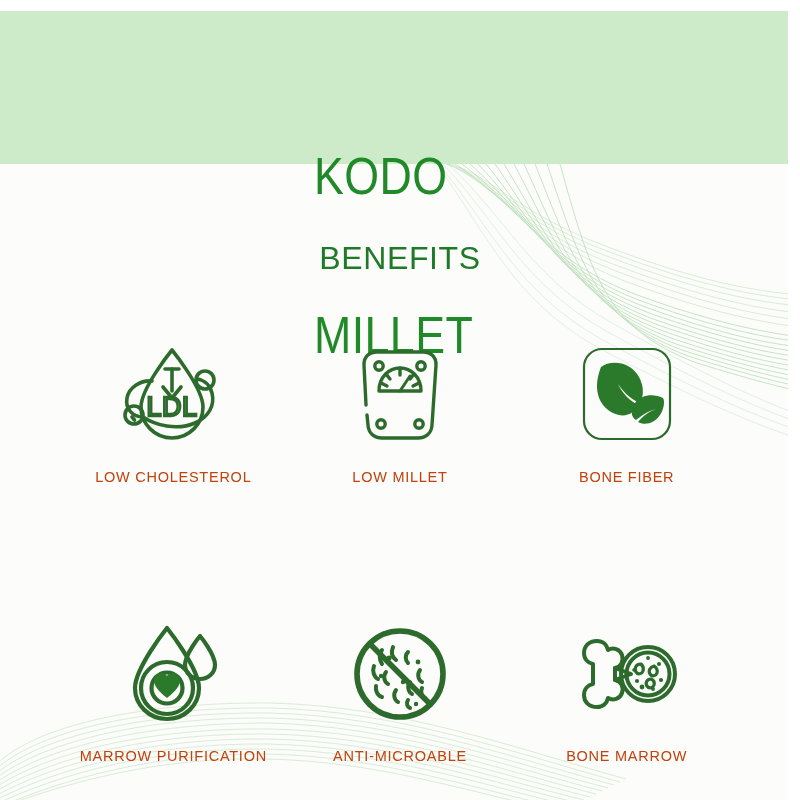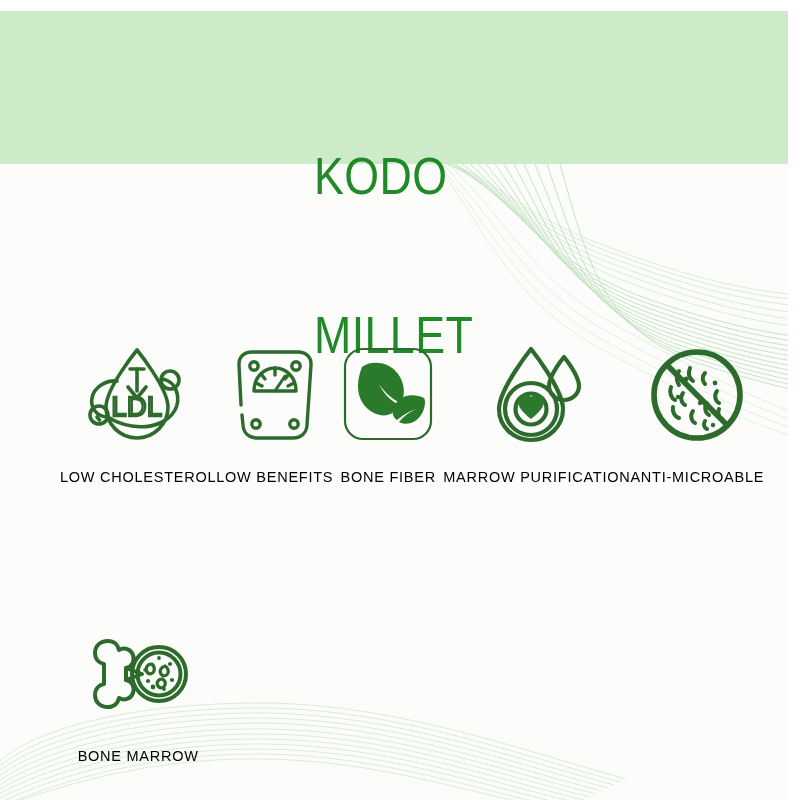--- a/index.html
+++ b/index.html
@@ -70,39 +70,39 @@
   }
 
   
   .grid {
     position: absolute;
     left: 60px;
     top: 330px;
     width: 680px;
     z-index: 4;
     display: grid;
-    grid-template-columns: repeat(5, 1fr);
+    grid-template-columns: repeat(3, 1fr);
     grid-row-gap: 135px;
   }
   .cell {
     display: flex;
     flex-direction: column;
     align-items: center;
   }
   .icon-box {
     width: 110px;
     height: 108px;
     display: flex;
     align-items: center;
     justify-content: center;
   }
   .icon-box svg { display: block; }
   .cell-label {
     margin-top: 20px;
-    color: #000000;
+    color: #c2410c;
     font-size: 14.5px;
     font-weight: 400;
     letter-spacing: 0.75px;
     text-align: center;
     white-space: nowrap;
   }
 </style>
 </head>
 <body>
 
@@ -155,20 +155,21 @@
       <path d="M-10,760 C26,716 138,691 270,692 C402,695 514,737 626,768"></path>
     </g>
   </svg>
 
   <div class="header-band"></div>
   <div class="poster-title">
     <span class="tline">KODO</span>
     <span class="tline">MILLET</span>
   </div>
 
+  <div class="benefits-heading">BENEFITS</div>
 
   <div class="grid">
 
     <div class="cell">
       <div class="icon-box">
         <svg width="108" height="104" viewBox="0 0 108 104" xmlns="http://www.w3.org/2000/svg">
           <g fill="none" stroke="#2d6b2d" stroke-width="3.6" stroke-linecap="round" stroke-linejoin="round">
             <path d="M53 7 C53 7 22 45 22 64 C22 81 36 95 53 95 C70 95 84 81 84 64 C84 45 53 7 53 7 Z"></path>
             <path d="M33 38 C22 37 10 44 8 55 C6 66 14 74 24 74"></path>
             <path d="M24 74 C36 82 58 88 76 80 C90 74 96 62 93 50 C91 42 85 37 78 36"></path>
@@ -197,21 +198,21 @@
             <path d="M31 48 C31 34 41 25 52 25 C63 25 73 34 73 48 Z" stroke-linejoin="round"></path>
             <path d="M52 25 l0 7"></path>
             <path d="M38 31 l4 5"></path>
             <path d="M66 31 l-4 5"></path>
             <path d="M33 40 l6 3"></path>
             <path d="M71 40 l-6 3"></path>
             <path d="M52 48 L62 33" stroke-width="3"></path>
           </g>
         </svg>
       </div>
-      <div class="cell-label">LOW BENEFITS</div>
+      <div class="cell-label">LOW MILLET</div>
     </div>
 
     <div class="cell">
       <div class="icon-box">
         <svg width="104" height="104" viewBox="0 0 104 104" xmlns="http://www.w3.org/2000/svg">
           <rect x="9" y="6" width="86" height="90" rx="18" ry="18" fill="none" stroke="#2d6b2d" stroke-width="2.2"></rect>
           <g fill="#2b7a2b">
             <path d="M26 24 C18 44 22 62 38 70 C50 76 60 70 63 62 C55 58 47 50 43 41 C49 50 57 57 65 60 C72 48 66 30 53 23 C44 18 32 19 26 24 Z"></path>
             <path d="M88 55 C78 50 66 52 60 60 C55 67 56 74 61 77 C66 73 73 68 81 66 C73 69 67 74 63 79 C70 83 80 80 85 72 C89 66 90 58 88 55 Z"></path>
           </g>

